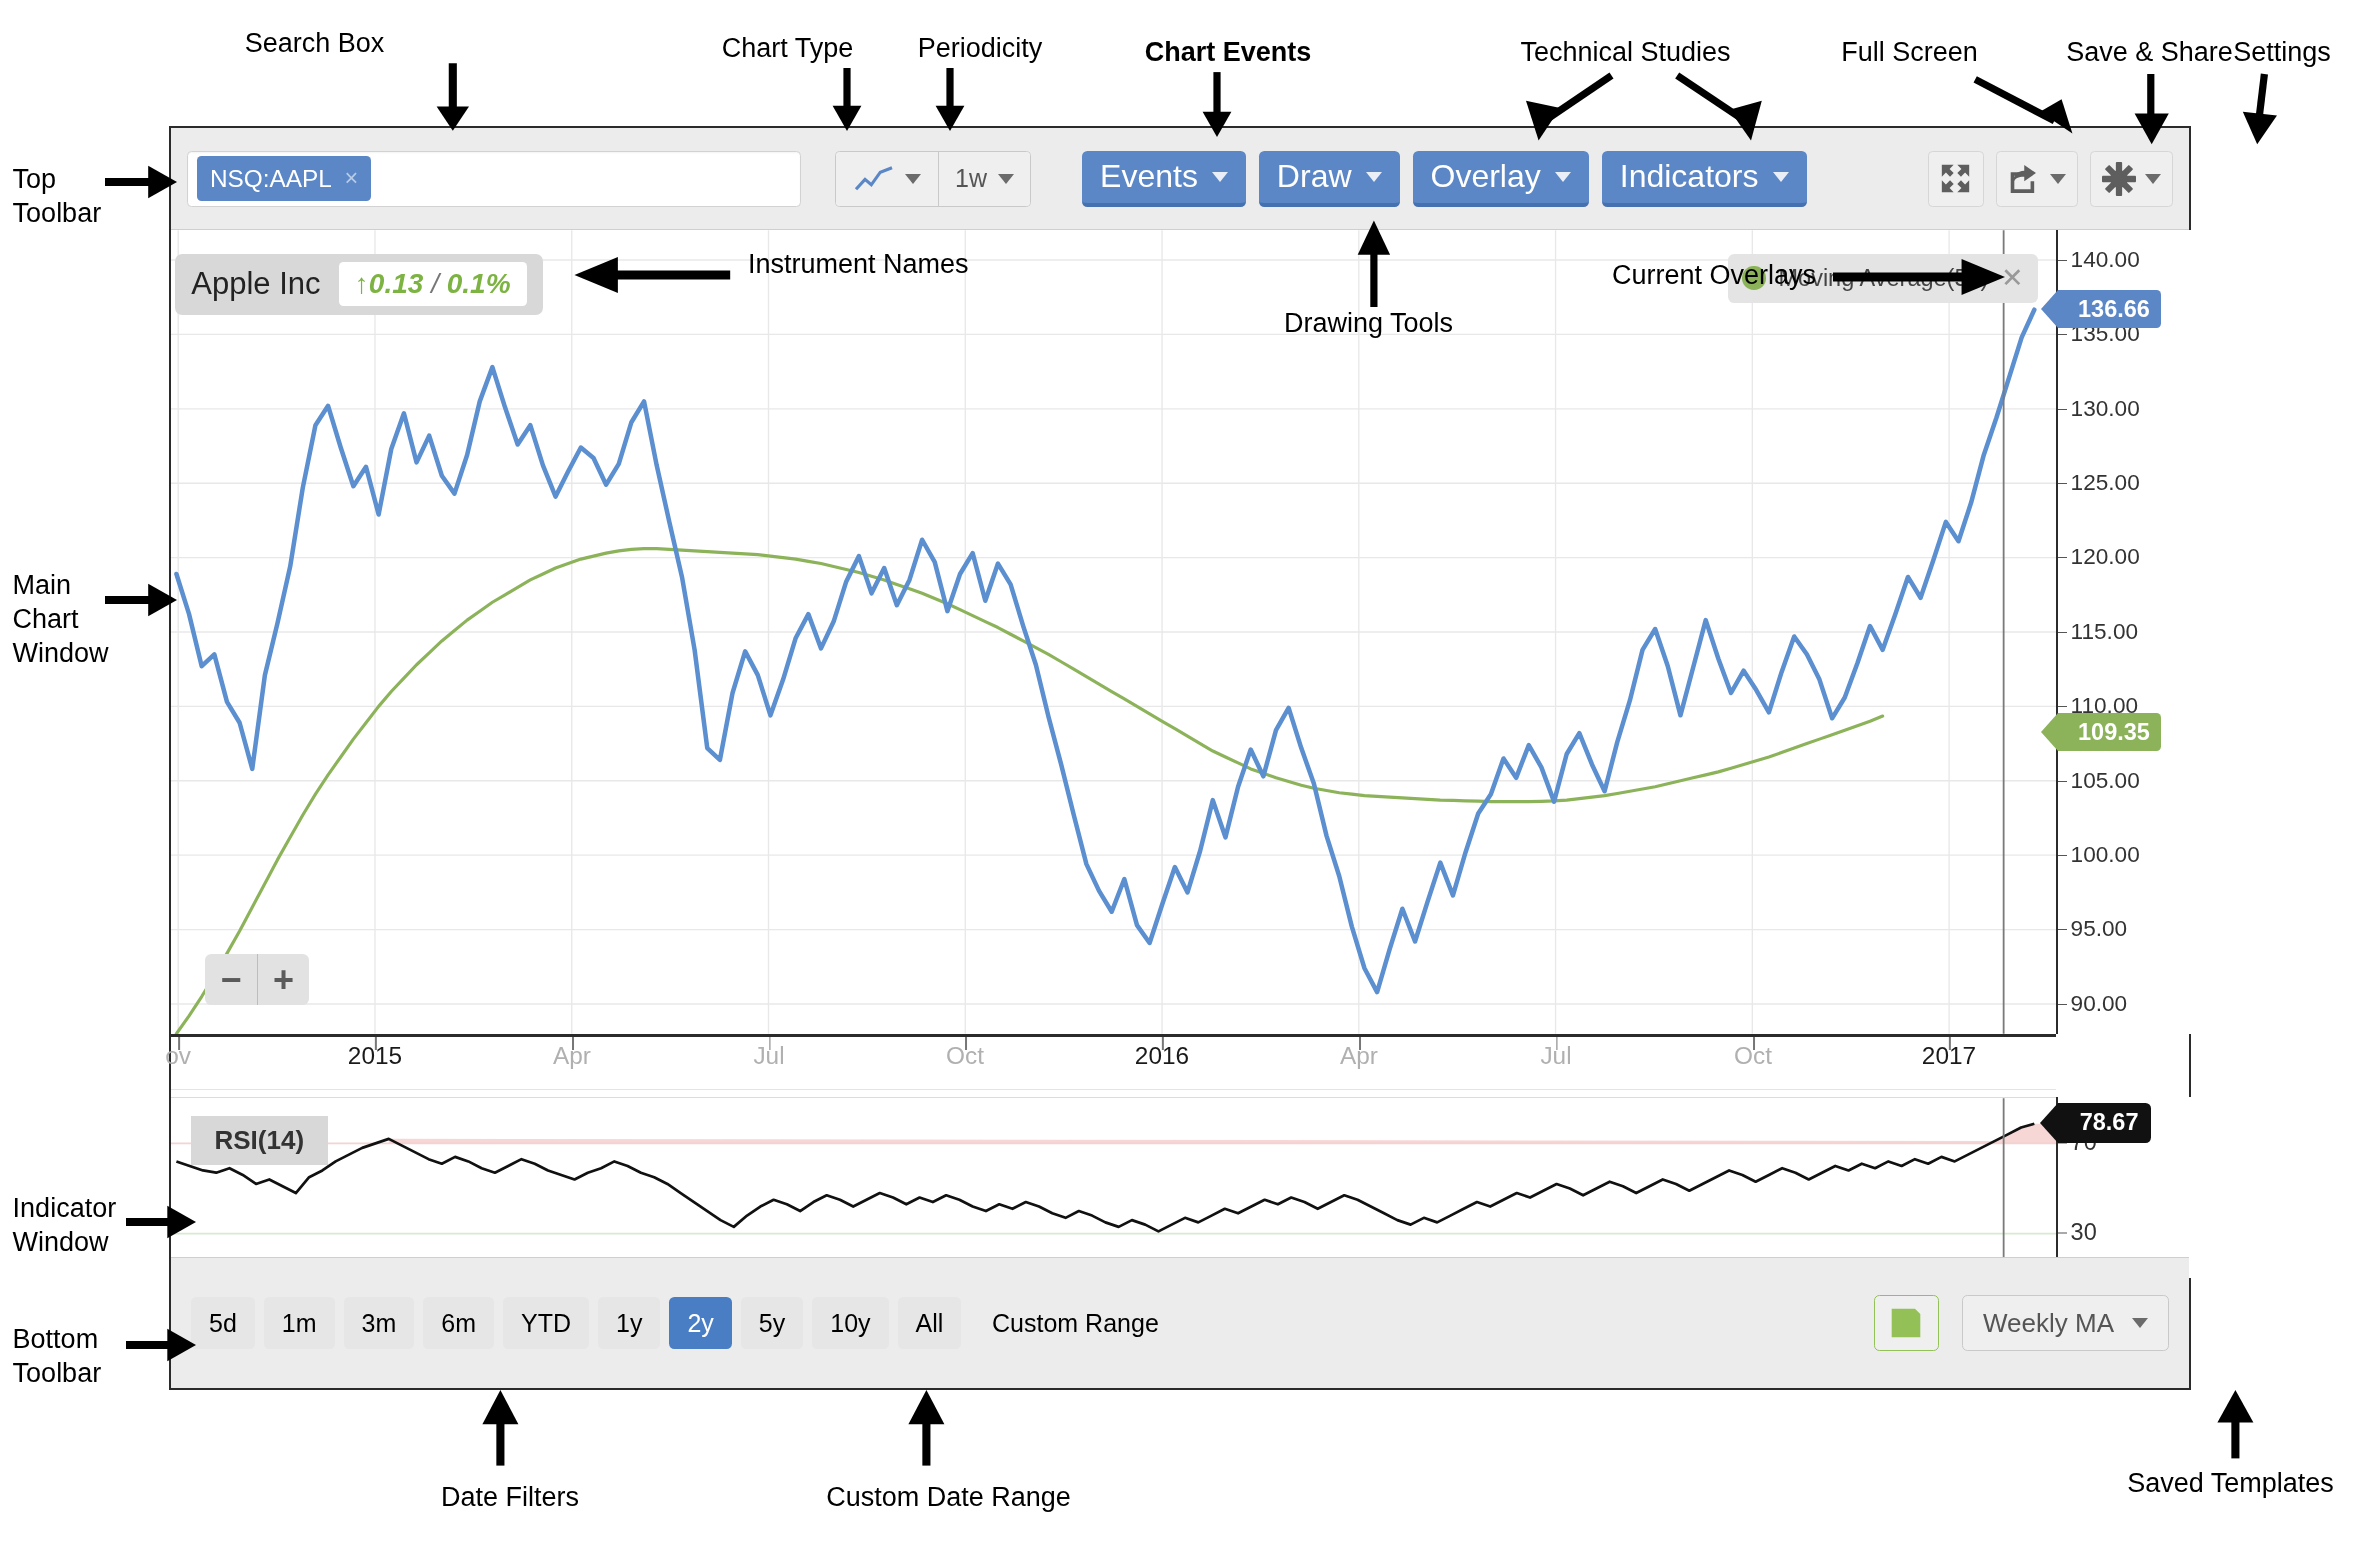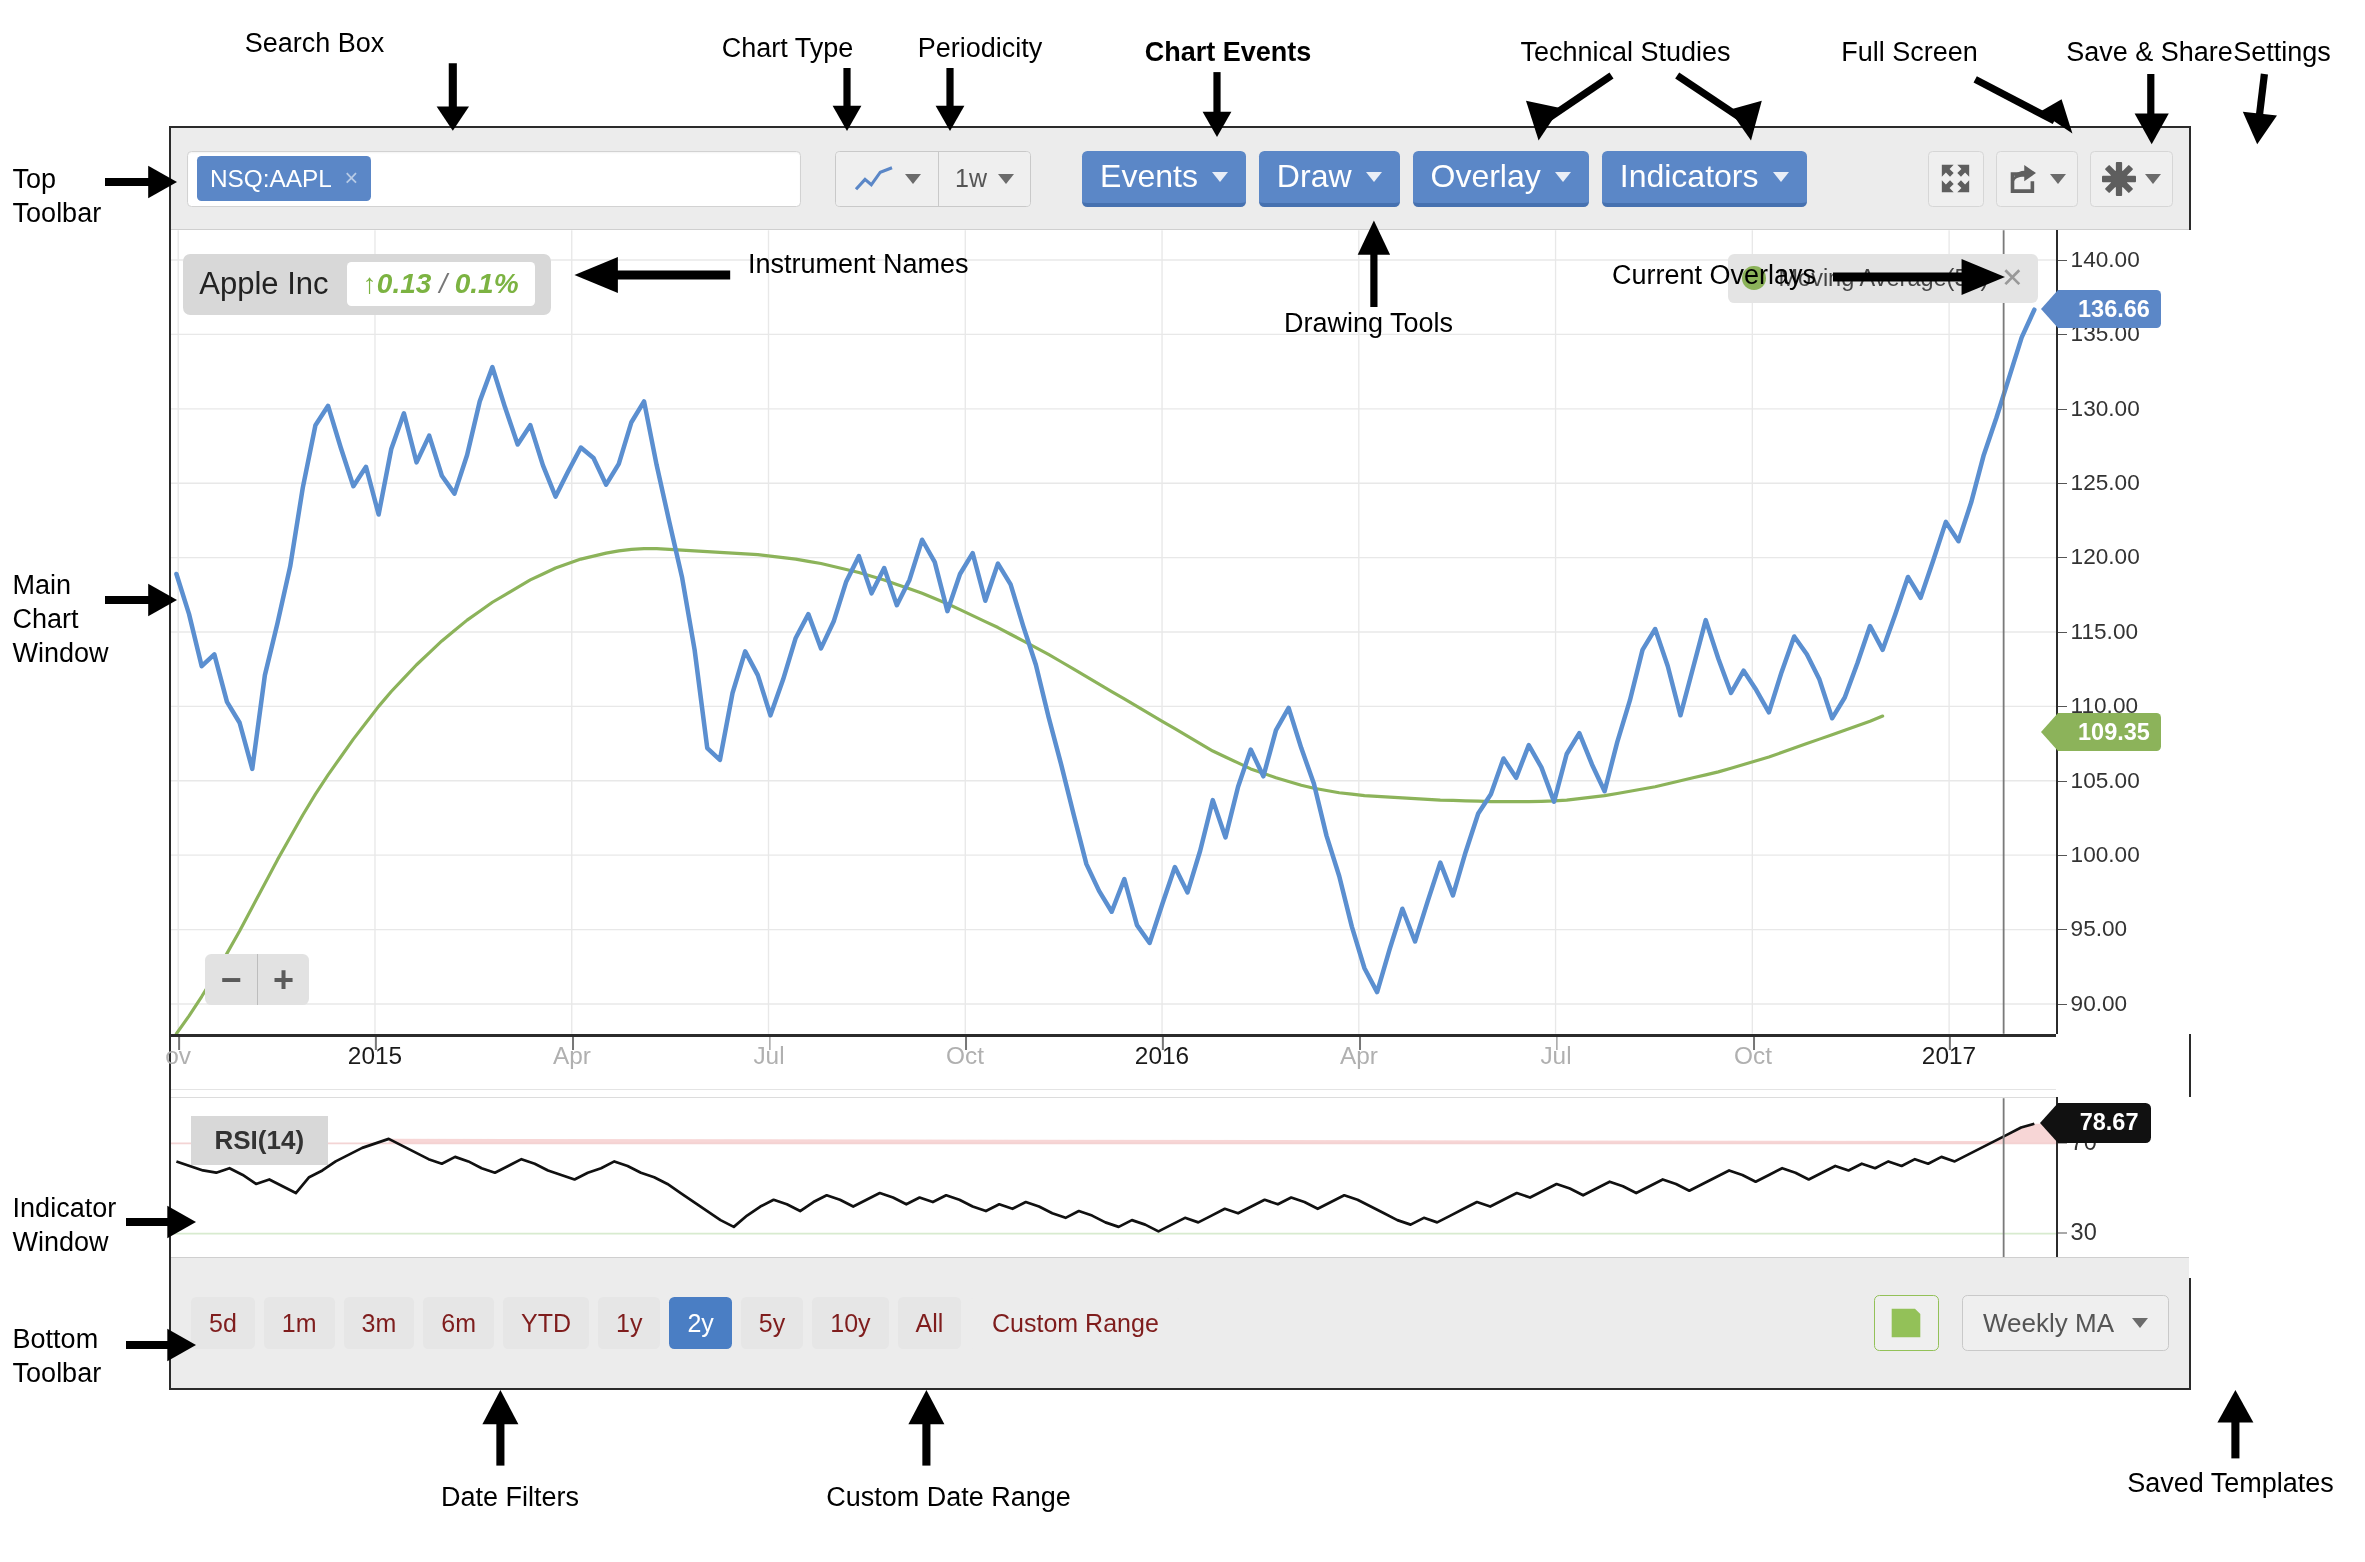--- a/index.html
+++ b/index.html
@@ -159,21 +159,21 @@
     border-top: 19px solid transparent;
     border-bottom: 19px solid transparent;
     border-right: 17px solid currentColor;
   }
   .pricetag.blue { background: #5b87c7; color: #5b87c7; }
   .pricetag.blue span { color: #fff; }
   .pricetag.green { background: #8cb35a; color: #8cb35a; }
   .pricetag.green span { color: #fff; }
 
   #instpanel {
-    position: absolute; left: 12px; top: 23.5px;
+    position: absolute; left: 4px; top: 23.5px;
     background: #d8d8d8;
     border-radius: 7.2px;
     height: 61px;
     display: flex; align-items: center;
     padding: 0 16.3px;
     gap: 18px;
     z-index: 8;
   }
   #instpanel .nm { font-size: 31px; color: #222; }
   #instpanel .chg {
@@ -293,21 +293,21 @@
     width: 100%; height: 131px;
     background: #ececec;
     border-top: 0.9px solid #cfcfcf;
     display: flex; align-items: center;
     padding: 0 20px;
     gap: 9px;
   }
   .dfilter {
     background: #e6e6e6;
     border-radius: 5.4px;
-    color: #7f1d1d;
+    color: #000000;
     font-size: 25px;
     padding: 11.7px 18px;
     cursor: pointer;
     white-space: nowrap;
   }
   .dfilter.active { background: #4a7ec4; color: #fff; }
   .dfilter.wide { padding: 11.7px 21.7px; }
   .savebtn {
     margin-left: auto;
     border: 1.8px solid #93c158;

